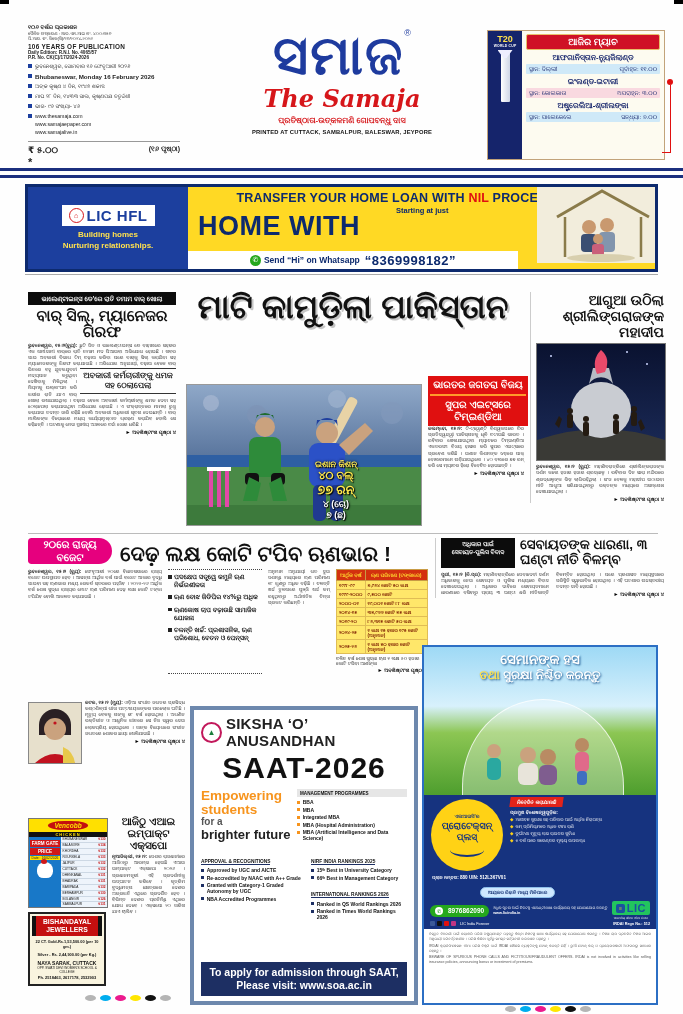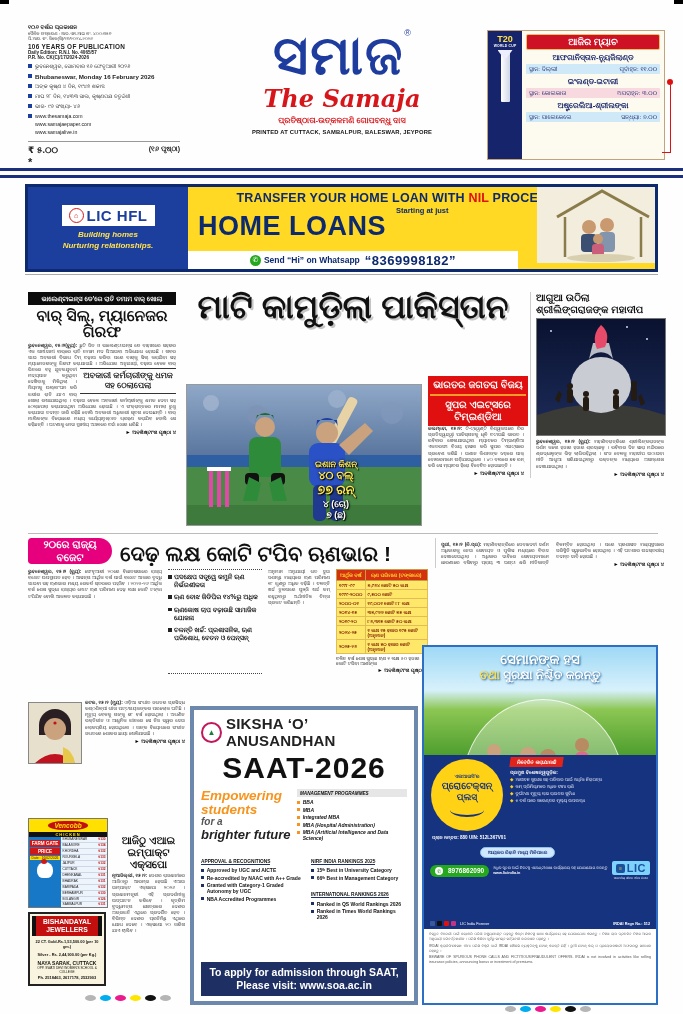--- a/index.html
+++ b/index.html
@@ -49,21 +49,21 @@
   .redline{position:absolute;right:-7px;top:54px;bottom:6px;border-right:1.6px solid #e01010;border-bottom:1.6px solid #e01010;width:8px;}
   .reddot{position:absolute;right:-9px;top:48px;width:6px;height:6px;border-radius:50%;background:#e01010;}
   .navyrule{left:0;top:168px;width:683px;height:4px;border-top:3px solid #1b2f7e;border-bottom:3px solid #1b2f7e;}
   
   .hfl{left:25px;top:184px;width:627px;height:82px;border:3px solid #0d2a6e;display:flex;background:#ffd924;}
   .hfl-left{width:160px;background:#1c3f9e;flex:none;display:flex;flex-direction:column;align-items:center;justify-content:center;}
   .hfl-logobox{background:#fff;border-radius:0;padding:2px 7px;display:flex;align-items:center;}
   .hfl-emb{width:13px;height:13px;border:1.6px solid #d6161a;border-radius:50%;margin-right:3px;
            display:flex;align-items:center;justify-content:center;color:#d6161a;font-size:7px;font-weight:bold;}
   .hfl-logotext{font-size:15px;font-weight:900;color:#1c3f9e;letter-spacing:.5px;}
-  .hfl-slogan{color:#ffe14d;font-style:italic;font-weight:bold;font-size:8px;margin-top:4px;text-align:center;line-height:1.3;}
+  .hfl-slogan{color:#ffe14d;font-weight:bold;font-size:8px;margin-top:4px;text-align:center;line-height:1.3;}
   .hfl-main{flex:1;position:relative;}
   .hfl-r1{font-size:12.5px;font-weight:900;color:#0d2a6e;text-align:center;margin-top:4px;letter-spacing:.2px;}
   .nil{color:#e01010;}
   .hfl-r2{font-size:7.5px;font-weight:bold;color:#0d2a6e;position:absolute;left:208px;top:19px;}
   .hfl-r3{position:absolute;left:10px;top:24px;display:flex;align-items:baseline;}
   .hfl-hl{font-size:27px;font-weight:900;color:#0d2a6e;letter-spacing:.5px;}
   .hfl-rate{font-size:30px;font-weight:900;color:#0d2a6e;margin-left:14px;}
   .hfl-r4{position:absolute;left:0;bottom:0;width:330px;height:18px;background:#fff;display:flex;align-items:center;justify-content:center;}
   .wa{width:11px;height:11px;border-radius:50%;background:#25a81d;color:#fff;font-size:7px;display:flex;align-items:center;justify-content:center;margin-right:3px;}
   .hfl-send{font-size:8.5px;font-weight:bold;color:#0d2a6e;}
@@ -86,21 +86,21 @@
   .st-n{color:#ffe94e;font-weight:900;font-size:8.5px;}
   .st-1{color:#ffe94e;font-weight:900;font-size:11px;}
   .st-2{color:#ffe94e;font-weight:900;font-size:12.5px;}
   .st-3{color:#fff;font-weight:900;font-size:9px;}
   .redbox{position:absolute;left:246px;top:86px;width:96px;background:#e01010;color:#fff;
           text-align:center;font-weight:900;padding:3px 2px;}
   .rb1{font-size:10px;border-bottom:2px solid #ff9a2a;padding-bottom:3px;}
   .rb2{font-size:10px;padding-top:3px;}
   .main-body{position:absolute;left:246px;top:136px;width:96px;}
   .maha-art{left:530px;top:292px;width:128px;border-left:1px solid #ccc;padding-left:5px;}
-  .maha-h{font-size:10px;font-weight:900;text-align:left;line-height:1.15;}
+  .maha-h{font-size:14px;font-weight:900;text-align:right;line-height:1.15;}
   .maha-ph{width:128px;height:116px;border:1px solid #777;margin-top:3px;}
   .divider1{left:28px;top:533px;width:630px;border-top:1px solid #bbb;}
   
   .bud{left:28px;top:538px;width:400px;}
   .budhead{display:flex;align-items:stretch;}
   .badge{background:#e6007e;color:#fff;font-weight:900;font-size:10.5px;text-align:center;
          width:84px;flex:none;border-radius:4px 14px 14px 4px;display:flex;flex-direction:column;justify-content:center;line-height:1.2;}
   .bud-h{font-size:21px;font-weight:900;padding:5px 0 0 8px;line-height:1;}
   .bcols{display:flex;margin-top:5px;}
   .bc1{width:134px;flex:none;}
@@ -138,53 +138,53 @@
   .venc-t{flex:1;background:#eef4fb;}
   .vrow{display:flex;justify-content:space-between;border-bottom:1px solid #cdd8e4;padding:0 1.5px;font-size:3.2px;line-height:1.55;}
   .vrow b{color:#c40f0f;}
   .bish{left:28px;top:912px;width:78px;height:74px;border:2px solid #222;background:#f9f4df;text-align:center;padding:2px;box-sizing:border-box;}
   .bish-band{background:#c40f0f;color:#fff;font-weight:900;font-size:6.8px;line-height:1.2;padding:2px 0;border-left:4px solid #111;border-right:4px solid #111;}
   .bish-g{font-size:3.9px;font-weight:bold;margin-top:3px;}
   .bish-a1{font-size:5px;font-weight:900;margin-top:3px;}
   .bish-a2{font-size:3.2px;}
   .bish-ph{font-size:4px;font-weight:bold;margin-top:1px;}
   .ai{left:112px;top:815px;width:73px;}
-  .ai-h{font-size:10.5px;font-weight:900;text-align:center;line-height:1.15;margin-top:19px;}
+  .ai-h{font-size:10.5px;font-weight:900;text-align:center;line-height:1.15;}
   .dots{display:flex;align-items:center;}
   .dot{width:11px;height:6px;border-radius:50%;margin-right:4px;}
   .dots-l{left:85px;top:995px;} .dots-r{left:505px;top:1006px;}
   
   .saat{left:190px;top:706px;width:228px;height:299px;border:4px solid #6d88ad;background:#fff;
         box-sizing:border-box;padding:5px 7px;display:flex;flex-direction:column;}
   .saat-hd{display:flex;align-items:center;justify-content:center;}
   .saat-logo{width:17px;height:17px;border:2px solid #c2185b;border-radius:50%;margin-right:4px;flex:none;
              display:flex;align-items:center;justify-content:center;color:#1b7e3c;font-size:8px;}
   .saat-org{font-size:15px;font-weight:900;color:#222;letter-spacing:.2px;}
   .saat-title{font-size:30px;font-weight:900;text-align:center;letter-spacing:1px;margin:2px 0 4px;}
-  .saat-mid{display:flex;font-style:italic;}
+  .saat-mid{display:flex;}
   .saat-emp{width:96px;flex:none;line-height:1.05;}
   .emp-o{color:#f7941d;font-weight:900;font-size:13.5px;}
   .emp-g{color:#555;font-weight:bold;font-size:10px;}
   .emp-b{color:#222;font-weight:900;font-size:13px;}
   .saat-col{flex:1;}
   .saat-bar{background:#e6e6e6;font-size:4.6px;font-weight:900;padding:1.5px 3px;margin-bottom:2px;}
   .sitem{display:flex;margin-bottom:1.5px;}
   .sitem .sq{width:3.2px;height:3.2px;background:#f7941d;flex:none;margin:1.5px 2.5px 0 0;}
   .sitem .sq.nv{background:#1d2f63;}
   .sitem .bt{font-size:5px;font-weight:bold;line-height:1.2;}
   .saat-two{display:flex;margin-top:6px;}
   .saat-c1{width:104px;flex:none;}
   .saat-c2{flex:1;margin-left:6px;}
   .saat-h2{font-size:4.8px;font-weight:900;border-bottom:1.5px solid #1d2f63;display:inline-block;margin-bottom:2.5px;}
   .saat-ft{margin-top:auto;background:#1d2f63;color:#fff;font-weight:900;font-size:10.5px;text-align:center;
            padding:4px 2px;line-height:1.25;}
   
   .lic{left:422px;top:645px;width:236px;height:360px;border:2px solid #2c6fc4;box-sizing:border-box;
        display:flex;flex-direction:column;background:#fff;}
-  .lic-top{height:108px;flex:none;position:relative;overflow:hidden;
+  .lic-top{height:148px;flex:none;position:relative;overflow:hidden;
            background:linear-gradient(#9ed9f5 0%,#d8f1fc 40%,#8cc653 58%,#4e9e2e 100%);}
   .lic-h1{font-size:13.5px;font-weight:900;color:#fff;text-align:center;margin-top:5px;
           text-shadow:1px 1px 2px #14508c;}
   .lic-h2{font-size:12px;font-weight:900;color:#fff;text-align:center;text-shadow:1px 1px 2px #14508c;}
   .lic-h2 .yl{color:#ffe14d;}
   .dome{position:absolute;left:38px;top:52px;width:160px;height:96px;border-radius:50% 50% 0 0/90% 90% 0 0;
         background:rgba(255,255,255,.32);border:1.5px solid rgba(255,255,255,.75);border-bottom:none;}
   .lic-bot{flex:1;background:#16337f;position:relative;color:#fff;}
   .ycirc{position:absolute;left:7px;top:4px;width:72px;height:72px;border-radius:50%;background:#ffd215;
          display:flex;flex-direction:column;align-items:center;justify-content:center;color:#16337f;text-align:center;}
@@ -200,21 +200,21 @@
   .fitem .dm{color:#ffd215;font-size:4.5px;margin-right:2px;line-height:1.2;}
   .fitem .bt{font-size:4.4px;line-height:1.25;}
   .planln{position:absolute;left:8px;top:80px;font-size:4.6px;font-weight:bold;}
   .pill{position:absolute;left:56px;top:92px;background:#cfe8ff;color:#0d2a6e;font-size:4.8px;font-weight:bold;
         border-radius:6px;padding:2px 7px;border:1px solid #8fc0ea;}
   .licrow{position:absolute;left:6px;top:106px;right:6px;display:flex;align-items:center;}
   .wapill{background:#25a81d;border-radius:7px;padding:2px 5px;display:flex;align-items:center;flex:none;}
   .wapill .num{font-size:6.5px;font-weight:900;color:#fff;margin-left:2px;}
   .licmid{font-size:3.8px;line-height:1.3;margin:0 4px;flex:1;}
   .liclogo{flex:none;text-align:center;}
-  .licbox{background:#7dd3fc;border-radius:2px;padding:1px 4px;display:flex;align-items:center;text-align:right;}
+  .licbox{background:#22c55e;border-radius:2px;padding:1px 4px;display:flex;align-items:center;text-align:right;}
   .licsq{width:9px;height:9px;background:#1a52a0;border-radius:2px;margin-right:2px;color:#ffd215;font-size:5px;
          display:flex;align-items:center;justify-content:center;}
   .licword{font-size:11px;font-weight:900;color:#1a52a0;letter-spacing:.5px;}
   .licsub{font-size:3.2px;color:#fff;margin-top:1px;}
   .socrow{position:absolute;left:6px;bottom:3px;right:6px;display:flex;align-items:center;font-size:3.8px;}
   .soc{width:5px;height:5px;border-radius:1px;margin-right:2px;flex:none;}
   .lic-fine{flex:none;background:#fff;color:#555;font-size:3.6px;line-height:1.35;padding:3px 5px;text-align:justify;height:74px;box-sizing:border-box;}
   .lic-fine p{margin:0 0 2px;}
 </style>
 </head>
@@ -312,21 +312,21 @@
       </div>
       <div class="hfl-slogan" style="white-space:pre-line">Building homes
 Nurturing relationships.</div>
     </div>
     <div class="hfl-main">
       <div class="hfl-r1">
         <span>TRANSFER YOUR HOME LOAN WITH </span><span class="nil">NIL</span><span> PROCESSING FEE</span>
       </div>
       <div class="hfl-r2">Starting at just</div>
       <div class="hfl-r3">
-        <span class="hfl-hl">HOME LOANS</span>
+        <span class="hfl-hl">HOME WITH</span>
       </div>
       <div class="hfl-r4">
         <span class="wa">✆</span>
         <span class="hfl-send">Send “Hi” on Whatsapp</span>
         <span class="hfl-num">“8369998182”</span>
       </div>
       <div class="hfl-img">
         <svg width="118" height="76" viewBox="0 0 118 76">
           <rect width="118" height="76" fill="#f2eddc"></rect>
           <path d="M20 30 L65 4 L112 30" stroke="#8a7b4a" stroke-width="3" fill="none"></path>
@@ -537,20 +537,27 @@
               </tr>
         </tbody>
           </table>
         <div class="bnote">ଚଳିତ ବର୍ଷ ଶେଷ ସୁଦ୍ଧା ଋଣ ୧ ଲକ୍ଷ ୫୦ ହଜାର କୋଟି ଟପିବା ଆଶଙ୍କା</div>
         <div class="cont">► ଅବଶିଷ୍ଟାଂଶ ପୃଷ୍ଠା ୪</div>
       </div>
     </div>
   </div>
 
   <div class="abs sev">
+    <div class="sevhead">
+      <div class="skick">
+        <div>ଅଧିକାର ପାଇଁ</div>
+        <div>ସେବାୟତ-ପୁଲିସ ବିବାଦ</div>
+      </div>
+      <div class="sev-h">ସେବାୟତଙ୍କ ଧାରଣା, ୩ ଘଣ୍ଟା ନୀତି ବିଳମ୍ବ</div>
+    </div>
     <div class="sevbody b48 jus">
       <span class="dl">ପୁରୀ, ୧୫।୨ (ନି.ପ୍ର):</span>
       <span>ମହାଶିବରାତ୍ରିରେ ଦେବାଦେବୀ ଦର୍ଶନ ଅଧିକାରକୁ ନେଇ ସେବାୟତ ଓ ପୁଲିସ ମଧ୍ୟରେ ବିବାଦ ଦେଖାଦେଇଥିଲା । ଅଧିକାର ଦାବିରେ ସେବାୟତମାନେ ଧାରଣାରେ ବସିବାରୁ ପ୍ରାୟ ୩ ଘଣ୍ଟା ଧରି ନୀତିକାନ୍ତି ବିଳମ୍ବିତ ହୋଇଥିଲା । ପରେ ପ୍ରଶାସନ ମଧ୍ୟସ୍ଥତାରେ ପରିସ୍ଥିତି ସ୍ୱାଭାବିକ ହୋଇଥିଲା । ଏହି ଘଟଣାର ଉଚ୍ଚସ୍ତରୀୟ ତଦନ୍ତ ଦାବି ହୋଇଛି ।</span>
       <span class="cont" style="display:block">► ଅବଶିଷ୍ଟାଂଶ ପୃଷ୍ଠା ୪</span>
     </div>
   </div>
 
   <div class="abs gita">
     <div>
       <div class="gport">

